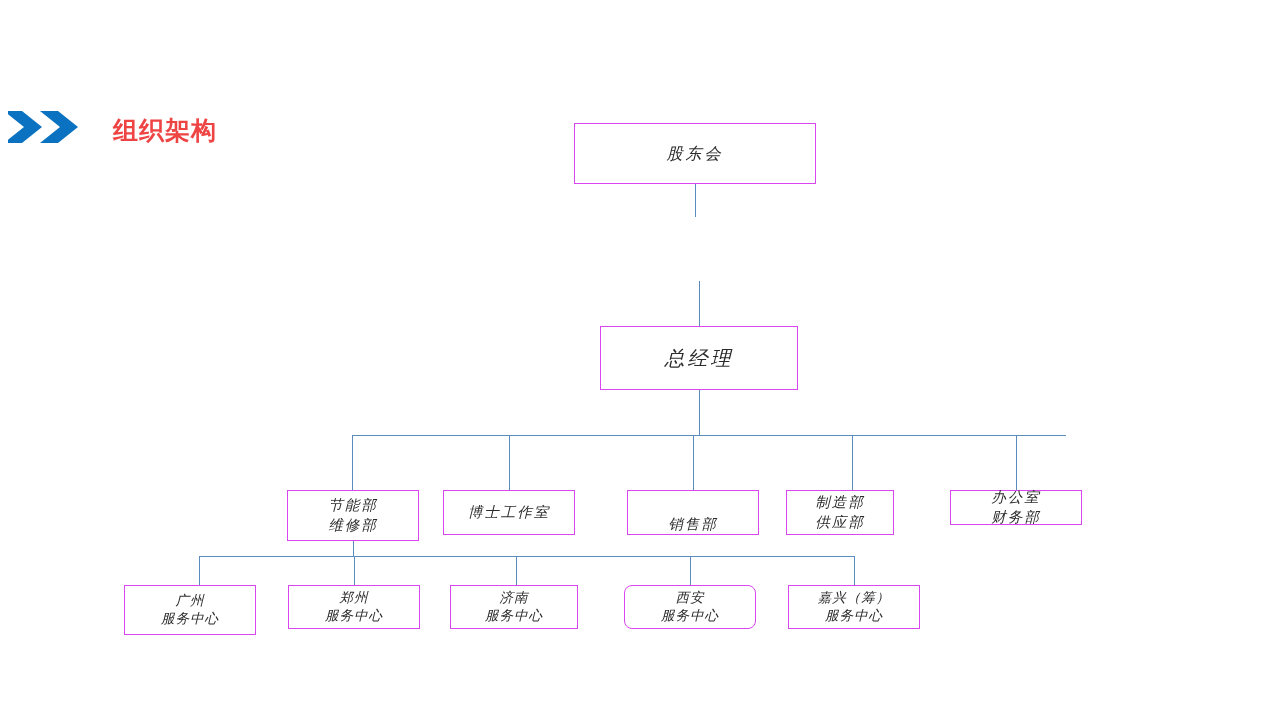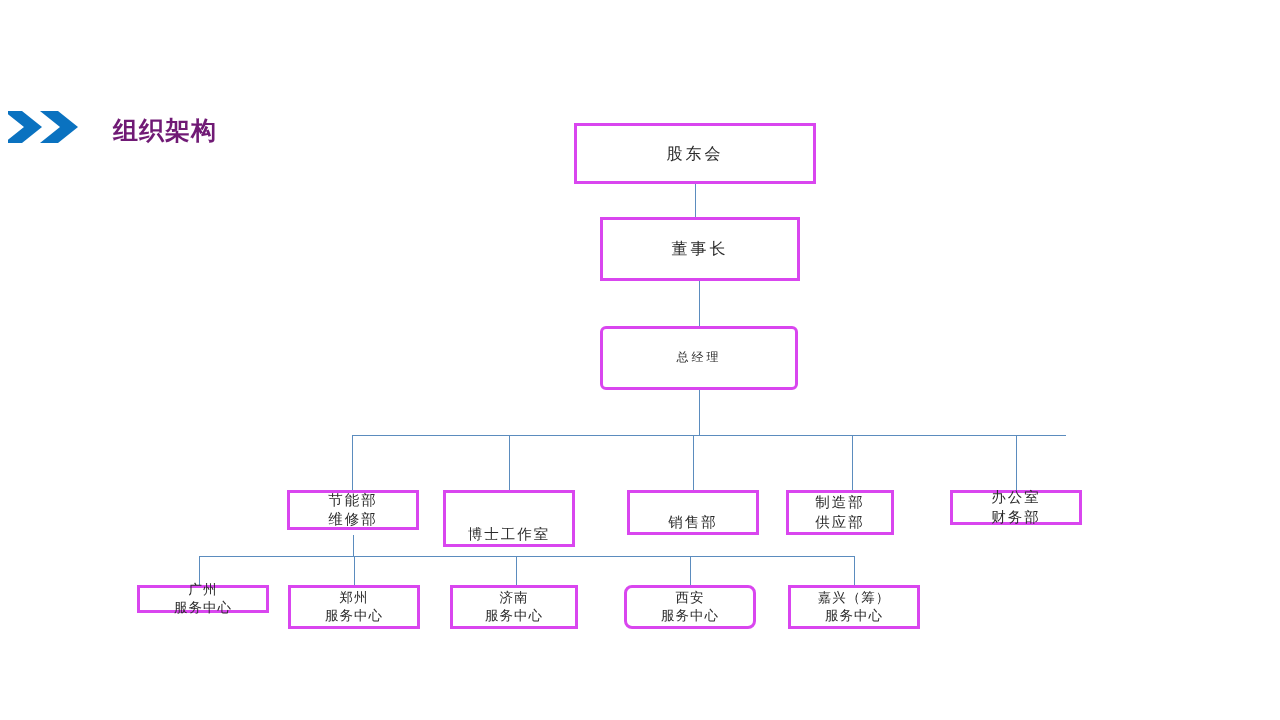--- a/index.html
+++ b/index.html
@@ -31,55 +31,56 @@
     width: 76px;
     height: 40px;
   }
   #page-title {
     position: absolute;
     left: 113px;
     top: 63px;
     font-size: 25px;
     font-weight: bold;
     letter-spacing: 1px;
-    color: #701a75;
+    color: #ef4444;
     white-space: nowrap;
     line-height: 34px;
   }
 
   
   #org-chart {
     position: absolute;
     left: 0;
     top: 0;
     width: 1280px;
     height: 720px;
   }
 
   .node {
     position: absolute;
     box-sizing: border-box;
-    border: 3px solid #d946ef;
+    border: 1px solid #d946ef;
     background: #ffffff;
     display: flex;
     flex-direction: column;
     align-items: center;
     justify-content: center;
     text-align: center;
     color: #2b2b2b;
     letter-spacing: 2px;
     line-height: 1.32;
     white-space: nowrap;
+    font-style: italic;
   }
   .node .line2 { display: block; }
 
   
   .lvl-1 { font-size: 16px; letter-spacing: 3px; }
   .lvl-2 { font-size: 16px; letter-spacing: 3px; }
-  .lvl-3 { font-size: 12px; letter-spacing: 3px; border-radius: 6px; }
+  .lvl-3 { font-size: 20px; letter-spacing: 3px; }
   .lvl-4 { font-size: 14.5px; letter-spacing: 2px; }
   .lvl-5 { font-size: 13.5px; letter-spacing: 1px; }
 
   
   .conn {
     position: absolute;
     background: #5b8cbe;
   }
   .conn-v { width: 1px; }
   .conn-h { height: 1px; }
@@ -116,52 +117,49 @@
   <div class="conn conn-v" style="left:199px; top:556px; height:29px;"></div>
   <div class="conn conn-v" style="left:354px; top:556px; height:29px;"></div>
   <div class="conn conn-v" style="left:516px; top:556px; height:29px;"></div>
   <div class="conn conn-v" style="left:690px; top:556px; height:29px;"></div>
   <div class="conn conn-v" style="left:854px; top:556px; height:29px;"></div>
 
   <div class="node lvl-1" style="left:574px; top:123px; width:242px; height:61px;">
     <span>股东会</span>
   </div>
 
-  <div class="node lvl-2" style="left:600px; top:217px; width:200px; height:64px;">
-    <span>董事长</span>
-  </div>
 
   <div class="node lvl-3" style="left:600px; top:326px; width:198px; height:64px;">
     <span>总经理</span>
   </div>
 
-  <div class="node lvl-4" style="left:287px; top:490px; width:132px; height:40px;">
+  <div class="node lvl-4" style="left:287px; top:490px; width:132px; height:51px;">
     <span>节能部</span>
     <span class="line2">维修部</span>
   </div>
 
-  <div class="node lvl-4" style="left:443px; top:490px; width:132px; height:57px;justify-content:flex-end;">
+  <div class="node lvl-4" style="left:443px; top:490px; width:132px; height:45px;">
     <span>博士工作室</span>
   </div>
 
   <div class="node lvl-4" style="left:627px; top:490px; width:132px; height:45px;justify-content:flex-end;">
     <span>销售部</span>
   </div>
 
   <div class="node lvl-4" style="left:786px; top:490px; width:108px; height:45px;">
     <span>制造部</span>
     <span class="line2">供应部</span>
   </div>
 
   <div class="node lvl-4" style="left:950px; top:490px; width:132px; height:35px;">
     <span>办公室</span>
     <span class="line2">财务部</span>
   </div>
 
-  <div class="node lvl-5" style="left:137px; top:585px; width:132px; height:28px;">
+  <div class="node lvl-5" style="left:124px; top:585px; width:132px; height:50px;">
     <span>广州</span>
     <span class="line2">服务中心</span>
   </div>
 
   <div class="node lvl-5" style="left:288px; top:585px; width:132px; height:44px;align-items:center;">
     <span>郑州</span>
     <span class="line2">服务中心</span>
   </div>
 
   <div class="node lvl-5" style="left:450px; top:585px; width:128px; height:44px;">

